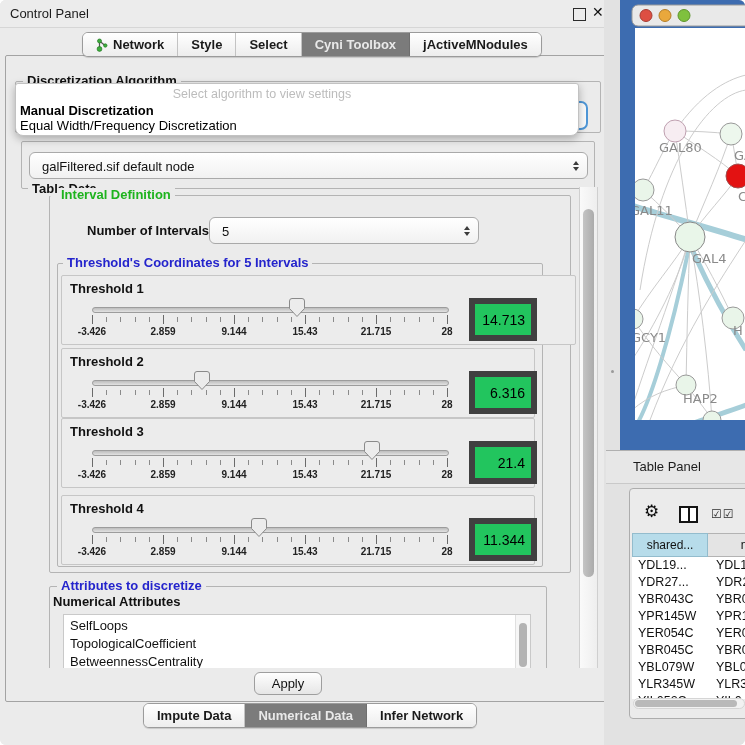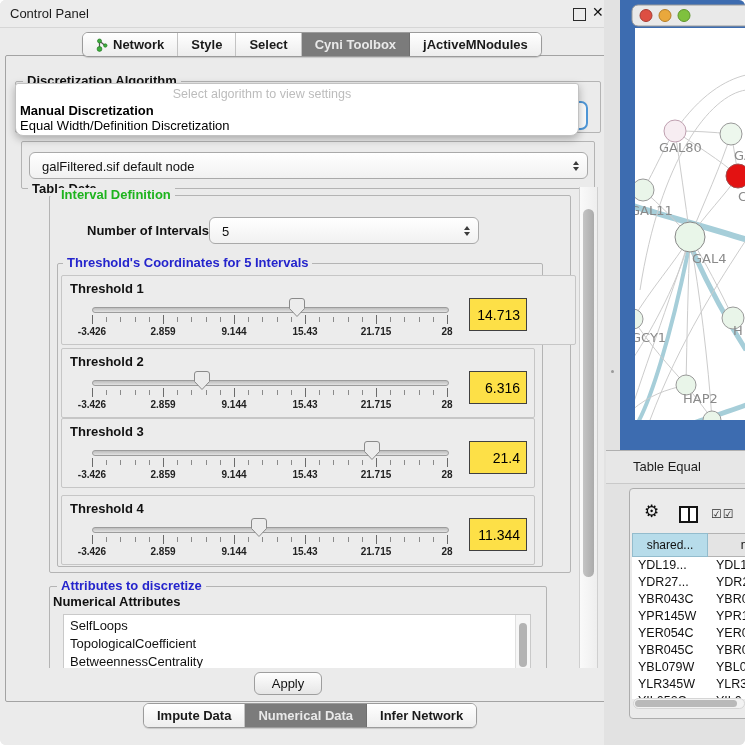--- a/index.html
+++ b/index.html
@@ -48,21 +48,21 @@
 
   
   .thr-item{position:absolute;left:14px;width:472px;height:68px;background:#ececec;border:1px solid #c6c6c6;border-radius:2px;}
   .thr-label{position:absolute;left:8px;top:5px;font-weight:bold;font-size:13px;}
   .slider-rail{position:absolute;left:30px;top:0;width:355px;height:68px;}
   .track{position:absolute;left:0;top:31px;width:100%;height:4px;background:linear-gradient(#bdbdbd,#e2e2e2);border:1px solid #9c9c9c;border-radius:3px;}
   .ticks{position:absolute;left:0;top:41px;width:100.5%;height:5px;background:repeating-linear-gradient(to right,#8a8a8a 0,#8a8a8a 1px,transparent 1px,transparent 14.2px);}
   .major-tick{position:absolute;top:39px;width:1px;height:9px;background:#6a6a6a;}
   .tick-label{position:absolute;top:50px;transform:translateX(-50%);font-size:10px;font-weight:bold;color:#222;white-space:nowrap;}
   .thumb{position:absolute;top:22px;width:16px;height:19px;}
-  .thr-value{position:absolute;left:407px;top:22px;width:50px;height:31px;background:#fde047;border:1px solid #404040;font-size:14px;text-align:right;padding:0 6px 0 0;font-family:"Liberation Sans",sans-serif;}
+  .thr-value{position:absolute;left:407px;top:22px;width:50px;height:31px;background:#22c55e;border:6px solid #404040;font-size:14px;text-align:right;padding:0 6px 0 0;font-family:"Liberation Sans",sans-serif;}
 
   
   .attr-list{position:absolute;background:#fff;border:1px solid #c9c9c9;}
   .attr-item{font-size:13px;line-height:18px;padding-left:6px;white-space:nowrap;}
   .list-scroll{position:absolute;right:0;top:0;width:14px;height:100%;background:#f6f6f6;border-left:1px solid #e0e0e0;}
   .list-scroll .lthumb{position:absolute;left:3px;top:8px;width:8px;height:44px;background:#b3b3b3;border-radius:4px;}
 
   
   .vscroll{position:absolute;left:573px;top:131px;width:17px;height:481px;background:linear-gradient(to right,#fafafa,#eeeeee);border-left:1px solid #cfcfcf;border-right:1px solid #cfcfcf;}
   .vscroll .vthumb{position:absolute;left:3px;top:22px;width:11px;height:368px;background:linear-gradient(to right,#c4c4c4,#ababab);border-radius:6px;}
@@ -132,21 +132,21 @@
 
     <div class="main-box">
 
       <div class="group" style="left:9px;top:25px;width:584px;height:50px;"></div>
       <div class="group-title" style="left:17px;top:18px;">Discretization Algorithm</div>
       <div class="combo-focus"></div>
 
       <div class="popup">
         <div class="hint">Select algorithm to view settings</div>
         <div class="opt b" style="top:19px;">Manual Discretization</div>
-        <div class="opt" style="top:34px;">Equal Width/Definition Discretization</div>
+        <div class="opt" style="top:34px;">Equal Width/Frequency Discretization</div>
       </div>
 
       <div class="group" style="left:15px;top:85px;width:572px;height:46px;"></div>
       <div class="group-title" style="left:22px;top:78px;margin-top:48px;">Table Data</div>
       <div class="combo" style="left:23px;top:96px;width:557px;height:25px;">
         <span class="cval">galFiltered.sif default node</span>
         <span class="stepper">
             <i class="up"></i>
             <i class="dn"></i>
           </span>
@@ -372,21 +372,21 @@
           <text x="72" y="263">GAL4</text>
           <text x="11" y="342">GCY1</text>
           <text x="113" y="335">H</text>
           <text x="63" y="403">HAP2</text>
         </g>
       </g>
     </svg>
   </div>
 
   <div class="tp-header">
-    <span class="t">Table Equal</span>
+    <span class="t">Table Panel</span>
   </div>
   <div class="tp-box">
     <div class="tp-gear">⚙</div>
     <div class="tp-colicon">
         <i></i>
       </div>
     <div class="tp-checks">☑☑</div>
     <div class="tp-headrow">
       <div class="tp-hcell c0">shared...</div>
       <div class="tp-hcell c1">na</div>

